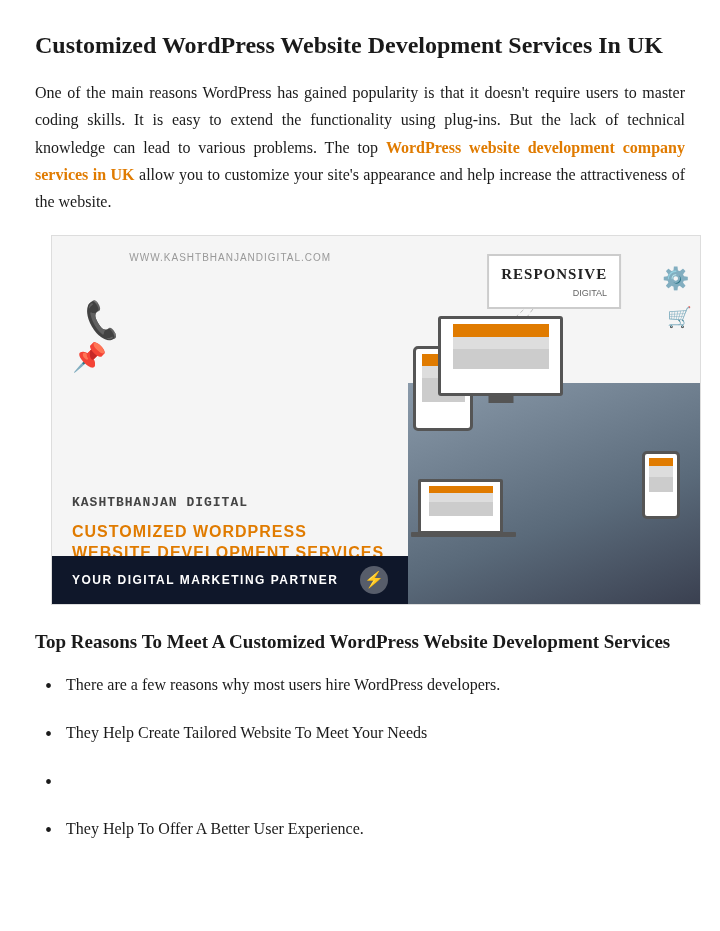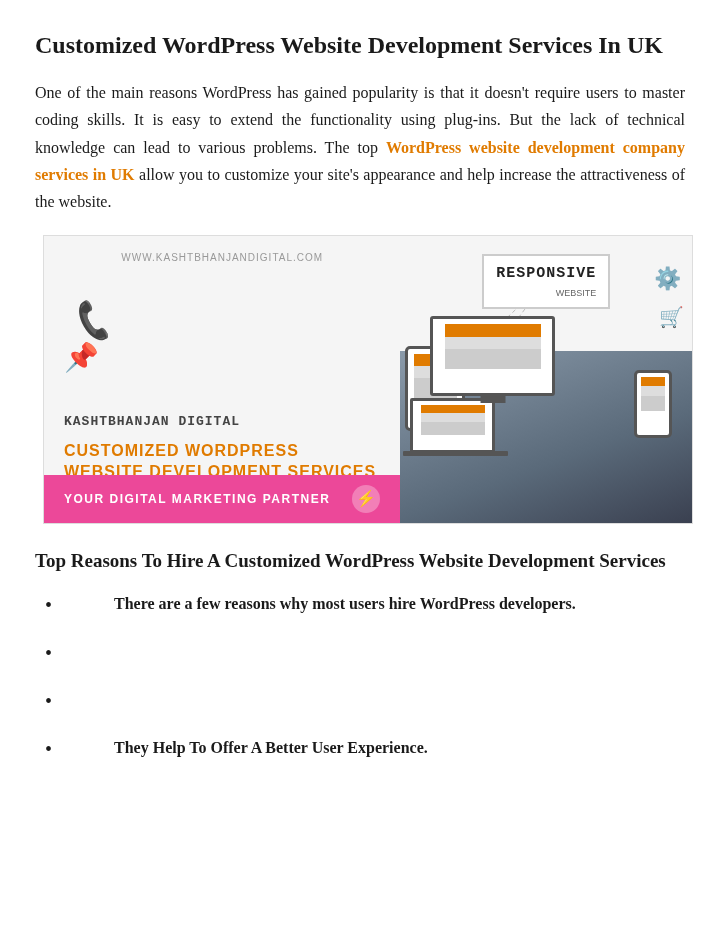--- a/index.html
+++ b/index.html
@@ -39,25 +39,25 @@
 
     .orange-link {
       color: #e07b00;
       font-weight: bold;
       text-decoration: none;
       cursor: pointer;
     }
 
     .image-container {
       width: 100%;
-      margin: 20px 8px;
+      margin: 20px 16px;
       border: 1px solid #ddd;
       overflow: hidden;
       position: relative;
-      height: 289px;
+      height: 370px;
       background: #f5f5f5;
     }
 
     .image-left-panel {
       position: absolute;
       left: 0;
       top: 0;
       width: 55%;
       height: 100%;
       background: #f5f5f5;
@@ -98,21 +98,21 @@
       font-family: Arial, sans-serif;
       text-transform: uppercase;
       margin-bottom: 0;
     }
 
     .image-footer-bar {
       position: absolute;
       bottom: 0;
       left: 0;
       width: 55%;
-      background: #ec4899;
+      background: #0f172a;
       padding: 10px 20px;
       display: flex;
       align-items: center;
       justify-content: space-between;
     }
 
     .image-footer-text {
       color: #fff;
       font-weight: bold;
       font-size: 12px;
@@ -168,22 +168,21 @@
 
     .bullet-dot {
       color: #1a1a1a;
       font-size: 20px;
       margin-right: 14px;
       margin-top: -2px;
       flex-shrink: 0;
     }
 
     .bullet-text-bold {
-      font-weight: bold;
-      margin-left: 48px;
+      font-weight: normal;
     }
   </style>
 </head>
 <body>
 
 <h1 class="main-title">Customized WordPress Website Development Services In UK</h1>
 
 <p class="intro-paragraph">
   <span>One of the main reasons WordPress has gained popularity is that it doesn't require users to master coding skills. It is easy to extend the functionality using plug-ins. But the lack of technical knowledge can lead to various problems. The top</span>
   <a class="orange-link" href="#">WordPress website development company services in UK</a>
@@ -206,22 +205,22 @@
   <div class="image-footer-bar">
     <span class="image-footer-text">YOUR DIGITAL MARKETING PARTNER</span>
     <div class="image-footer-icon">⚡</div>
   </div>
 
   <div class="image-right-panel">
 
     <div style="position:absolute; right:0; bottom:0; width:100%; height:60%; background: linear-gradient(160deg, #8a9aaa 0%, #5a6a7a 60%, #3a4050 100%);"></div>
 
     <div style="position:absolute; top:18px; left:50%; transform:translateX(-50%); background:#fff; border:2px solid #ccc; padding:6px 12px; text-align:center; z-index:10; min-width:120px;">
-      <span style="font-family:Liberation Mono, monospace; font-size:15px; font-weight:bold; color:#222; display:block; letter-spacing:1px;">RESPONSIVE</span>
-      <span style="font-family:Arial,sans-serif; font-size:9px; color:#666; display:block; text-align:right;">WEBSITE</span>
+      <span style="font-family:Liberation Serif, serif; font-size:15px; font-weight:bold; color:#222; display:block; letter-spacing:1px;">RESPONSIVE</span>
+      <span style="font-family:Arial,sans-serif; font-size:9px; color:#666; display:block; text-align:right;">DIGITAL</span>
     </div>
 
     <div style="position:absolute; top:25px; right:10px; font-size:22px; color:#aaa; z-index:5;">⚙️</div>
 
     <div style="position:absolute; top:65px; right:8px; font-size:20px; color:#aaa; z-index:5;">🛒</div>
 
     <div style="position:absolute; top:80px; left:30px; width:125px; height:80px; border:3px solid #555; background:#fff; border-radius:3px; z-index:5;">
       <div style="width:80%; height:60%; margin: 5px auto; background: linear-gradient(to bottom, #e07b00 0%, #e07b00 30%, #ddd 30%, #ddd 55%, #ccc 55%, #ccc 80%);"></div>
       <div style="position:absolute; bottom:-10px; left:50%; transform:translateX(-50%); width:25px; height:8px; background:#555;"></div>
     </div>
@@ -239,29 +238,30 @@
       <div style="position:absolute; bottom:-6px; left:-10px; width:105px; height:5px; background:#555; border-radius:1px;"></div>
     </div>
 
     <svg style="position:absolute; top:0; left:0; width:100%; height:100%; z-index:3; pointer-events:none;">
       <line x1="50%" y1="45" x2="90" y2="120" stroke="#bbb" stroke-width="1" stroke-dasharray="4,3"></line>
       <line x1="50%" y1="45" x2="35" y2="150" stroke="#bbb" stroke-width="1" stroke-dasharray="4,3"></line>
     </svg>
   </div>
 </div>
 
-<h2 class="section-heading">Top Reasons To Hire A Customized WordPress Website Development Services</h2>
+<h2 class="section-heading">Top Reasons To Meet A Customized WordPress Website Development Services</h2>
 
 <ul class="bullet-list">
   <li>
     <span class="bullet-dot">•</span>
     <span class="bullet-text-bold">There are a few reasons why most users hire WordPress developers.</span>
   </li>
   <li>
     <span class="bullet-dot">•</span>
+    <span class="bullet-text-bold">They Help Create Tailored Website To Meet Your Needs</span>
   </li>
   <li>
     <span class="bullet-dot">•</span>
   </li>
   <li>
     <span class="bullet-dot">•</span>
     <span class="bullet-text-bold">They Help To Offer A Better User Experience.</span>
   </li>
 </ul>
 

